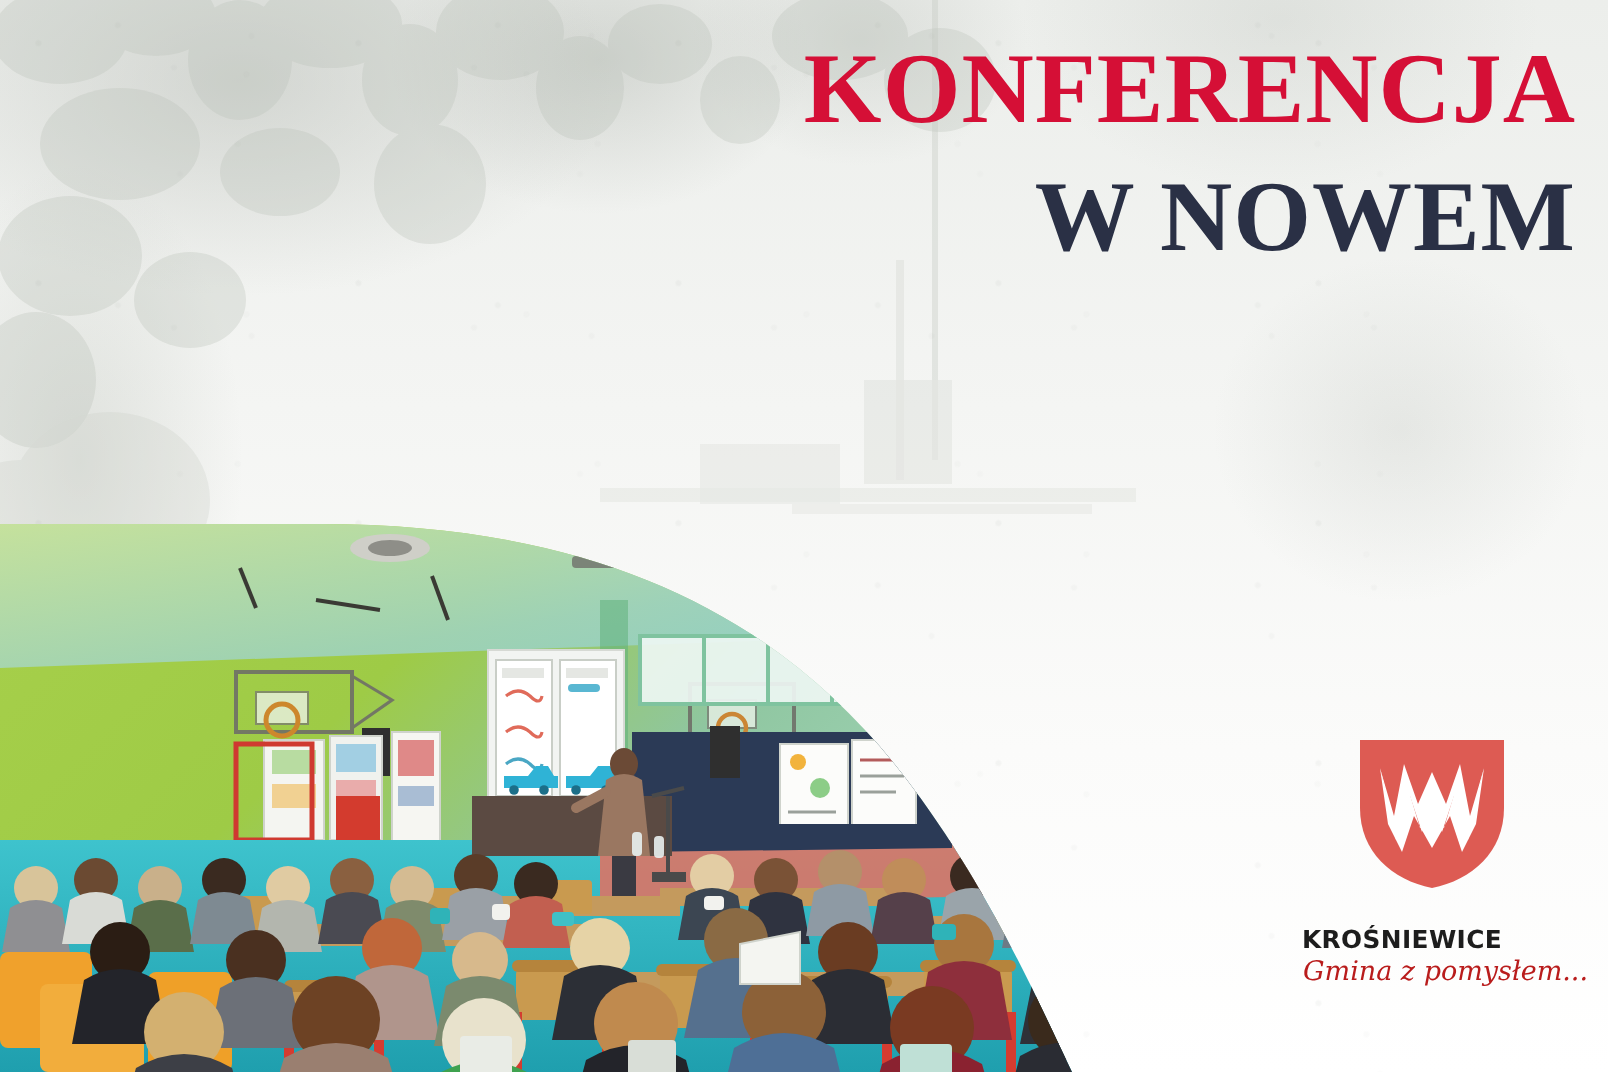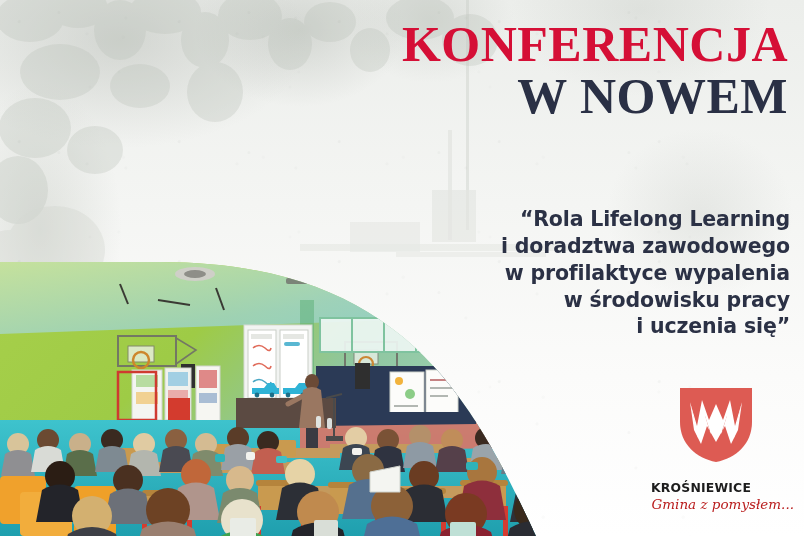--- a/index.html
+++ b/index.html
@@ -56,38 +56,38 @@
     text-align:right;
     font-family:"Liberation Serif", serif;
     font-weight:bold;
     line-height:.96;
     letter-spacing:.5px;
   }
   .headline .l1{
     display:block;font-size:50px;color:#D50F36;
   }
   .headline .l2{
-    display:block;font-size:50px;color:#2A3045;margin-top:4px;
+    display:block;font-size:50px;color:#2A3045;margin-top:16px;
   }
 
   .subtitle{
     position:absolute;right:14px;top:206px;width:420px;
     text-align:right;
     font-family:"DejaVu Sans", sans-serif;
     font-weight:bold;
     font-size:20.5px;
     line-height:1.31;
     color:#2B3145;
     letter-spacing:-.15px;
   }
   .subtitle .ln{display:block;white-space:nowrap;}
 
   
   .logo-block{
-    position:absolute;left:648px;top:386px;width:148px;height:134px;
+    position:absolute;left:648px;top:368px;width:148px;height:134px;
   }
   .crest{position:absolute;left:30px;top:0;width:76px;height:78px;}
   .town-name{
     position:absolute;left:3px;top:94px;width:100px;
     font-family:"DejaVu Sans", sans-serif;
     font-weight:bold;font-size:12.4px;letter-spacing:.2px;
     color:#1d1d1d;text-align:left;white-space:nowrap;
   }
   .town-tag{
     position:absolute;left:0;top:110px;width:146px;
@@ -396,27 +396,20 @@
         <rect x="450" y="274" width="26" height="18" rx="2" fill="#bfe0d6"></rect>
       </g>
     </svg>
   </div>
 
   <div class="headline">
     <span class="l1">KONFERENCJA</span>
     <span class="l2">W NOWEM</span>
   </div>
 
-  <div class="subtitle">
-    <span class="ln">“Rola Lifelong Learning</span>
-    <span class="ln">i doradztwa zawodowego</span>
-    <span class="ln">w profilaktyce wypalenia</span>
-    <span class="ln">w środowisku pracy</span>
-    <span class="ln">i uczenia się”</span>
-  </div>
 
   <div class="logo-block">
     <svg class="crest" viewBox="0 0 76 78">
       <path d="M2,2 L74,2 L74,36 C74,58 58,72 38,76 C18,72 2,58 2,36 Z" fill="#DD5B53"></path>
       <path d="M12,16 L20,52 L27,30 L33,48 L38,34 L43,48 L49,30 L56,52 L64,16
                L57,40 L52,14 L45,34 L38,18 L31,34 L24,14 L19,40 Z" fill="#FFFFFF"></path>
       <path d="M12,16 L19,44 L26,26 L32,46 L38,30 L44,46 L50,26 L57,44 L64,16
                L60,44 L53,58 L47,40 L38,56 L29,40 L23,58 L16,44 Z" fill="#FFFFFF"></path>
     </svg>
     <div class="town-name">KROŚNIEWICE</div>

